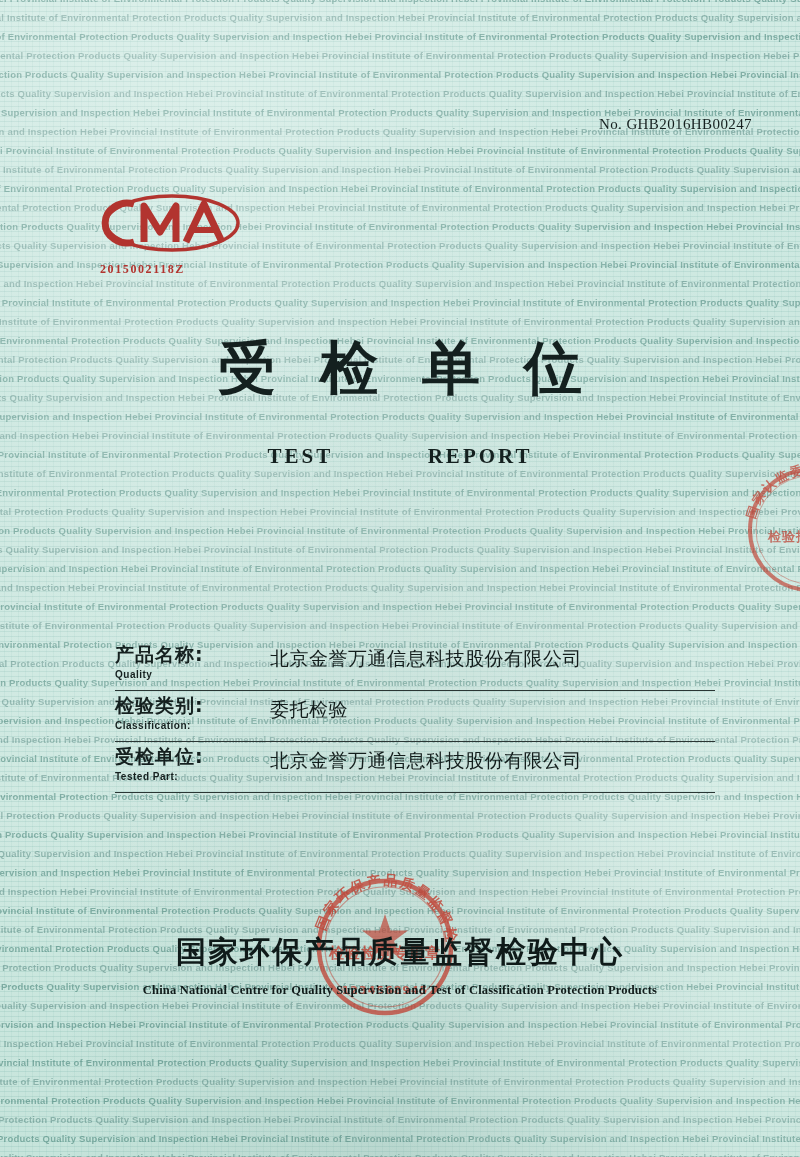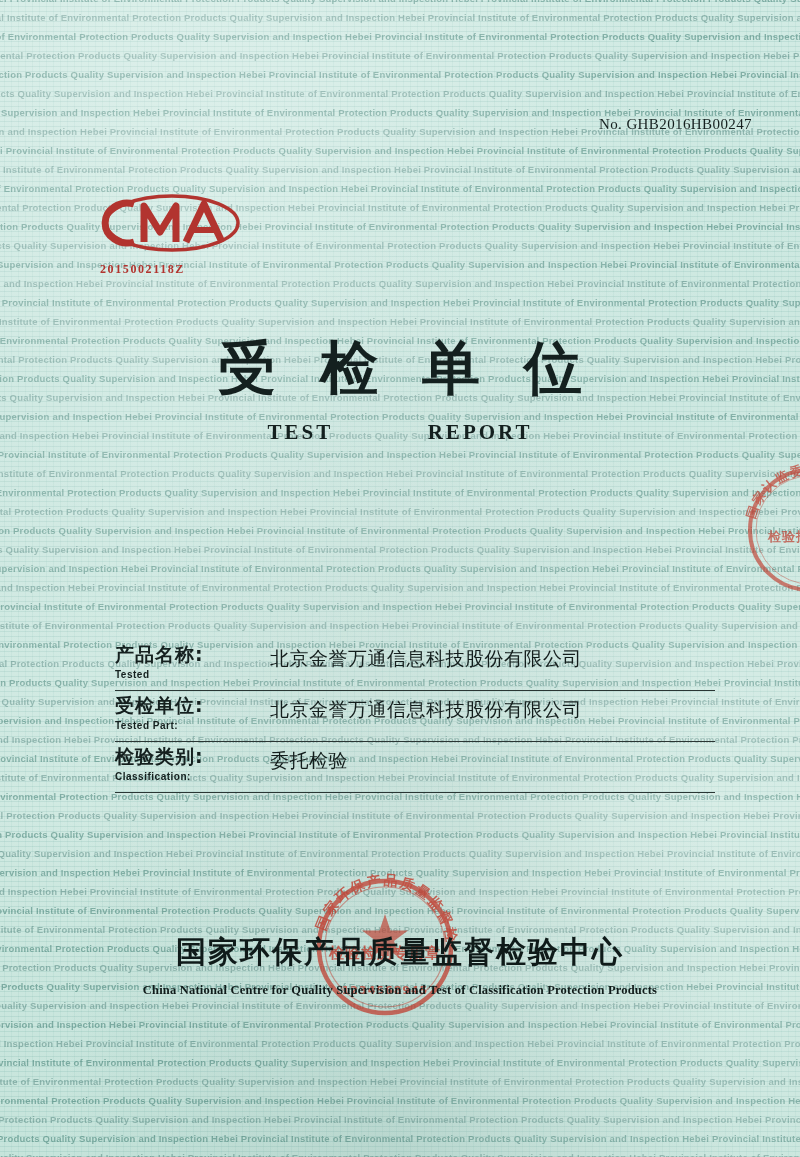--- a/index.html
+++ b/index.html
@@ -111,21 +111,21 @@
     left: 0;
     right: 0;
     top: 420px;
     text-align: center;
     font-family: "Liberation Serif", serif;
     font-weight: bold;
     font-size: 21px;
     letter-spacing: 3px;
     color: #14201f;
   }
-  .title-en span { display: inline-block; }
+  .title-en span { display: inline-block; margin-top: 24px; }
   .title-en .sp { width: 78px; }
 
   
   .fields {
     position: absolute;
     left: 115px;
     top: 640px;
     width: 600px;
   }
   .field-row {
@@ -312,39 +312,39 @@
       <span>TEST</span>
       <span class="sp"></span>
       <span>REPORT</span>
     </div>
 
     <div class="fields">
 
       <div class="field-row">
         <div class="field-label">
           <span class="cn">产品名称:</span>
-          <span class="en">Tested</span>
+          <span class="en">Quality</span>
         </div>
         <div class="field-value">北京金誉万通信息科技股份有限公司</div>
+      </div>
+
+      <div class="field-row">
+        <div class="field-label">
+          <span class="cn">检验类别:</span>
+          <span class="en">Classification:</span>
+        </div>
+        <div class="field-value">委托检验</div>
       </div>
 
       <div class="field-row">
         <div class="field-label">
           <span class="cn">受检单位:</span>
           <span class="en">Tested  Part:</span>
         </div>
         <div class="field-value">北京金誉万通信息科技股份有限公司</div>
-      </div>
-
-      <div class="field-row">
-        <div class="field-label">
-          <span class="cn">检验类别:</span>
-          <span class="en">Classification:</span>
-        </div>
-        <div class="field-value">委托检验</div>
       </div>
 
     </div>
 
     <div class="stamp-round">
       <svg width="170" height="170" viewBox="0 0 170 170">
         <defs>
           <path id="arcTop" d="M85,85 m-62,0 a62,62 0 1,1 124,0" fill="none"></path>
           <path id="arcBottom" d="M25,92 a60,60 0 0,0 120,0" fill="none"></path>
         </defs>

